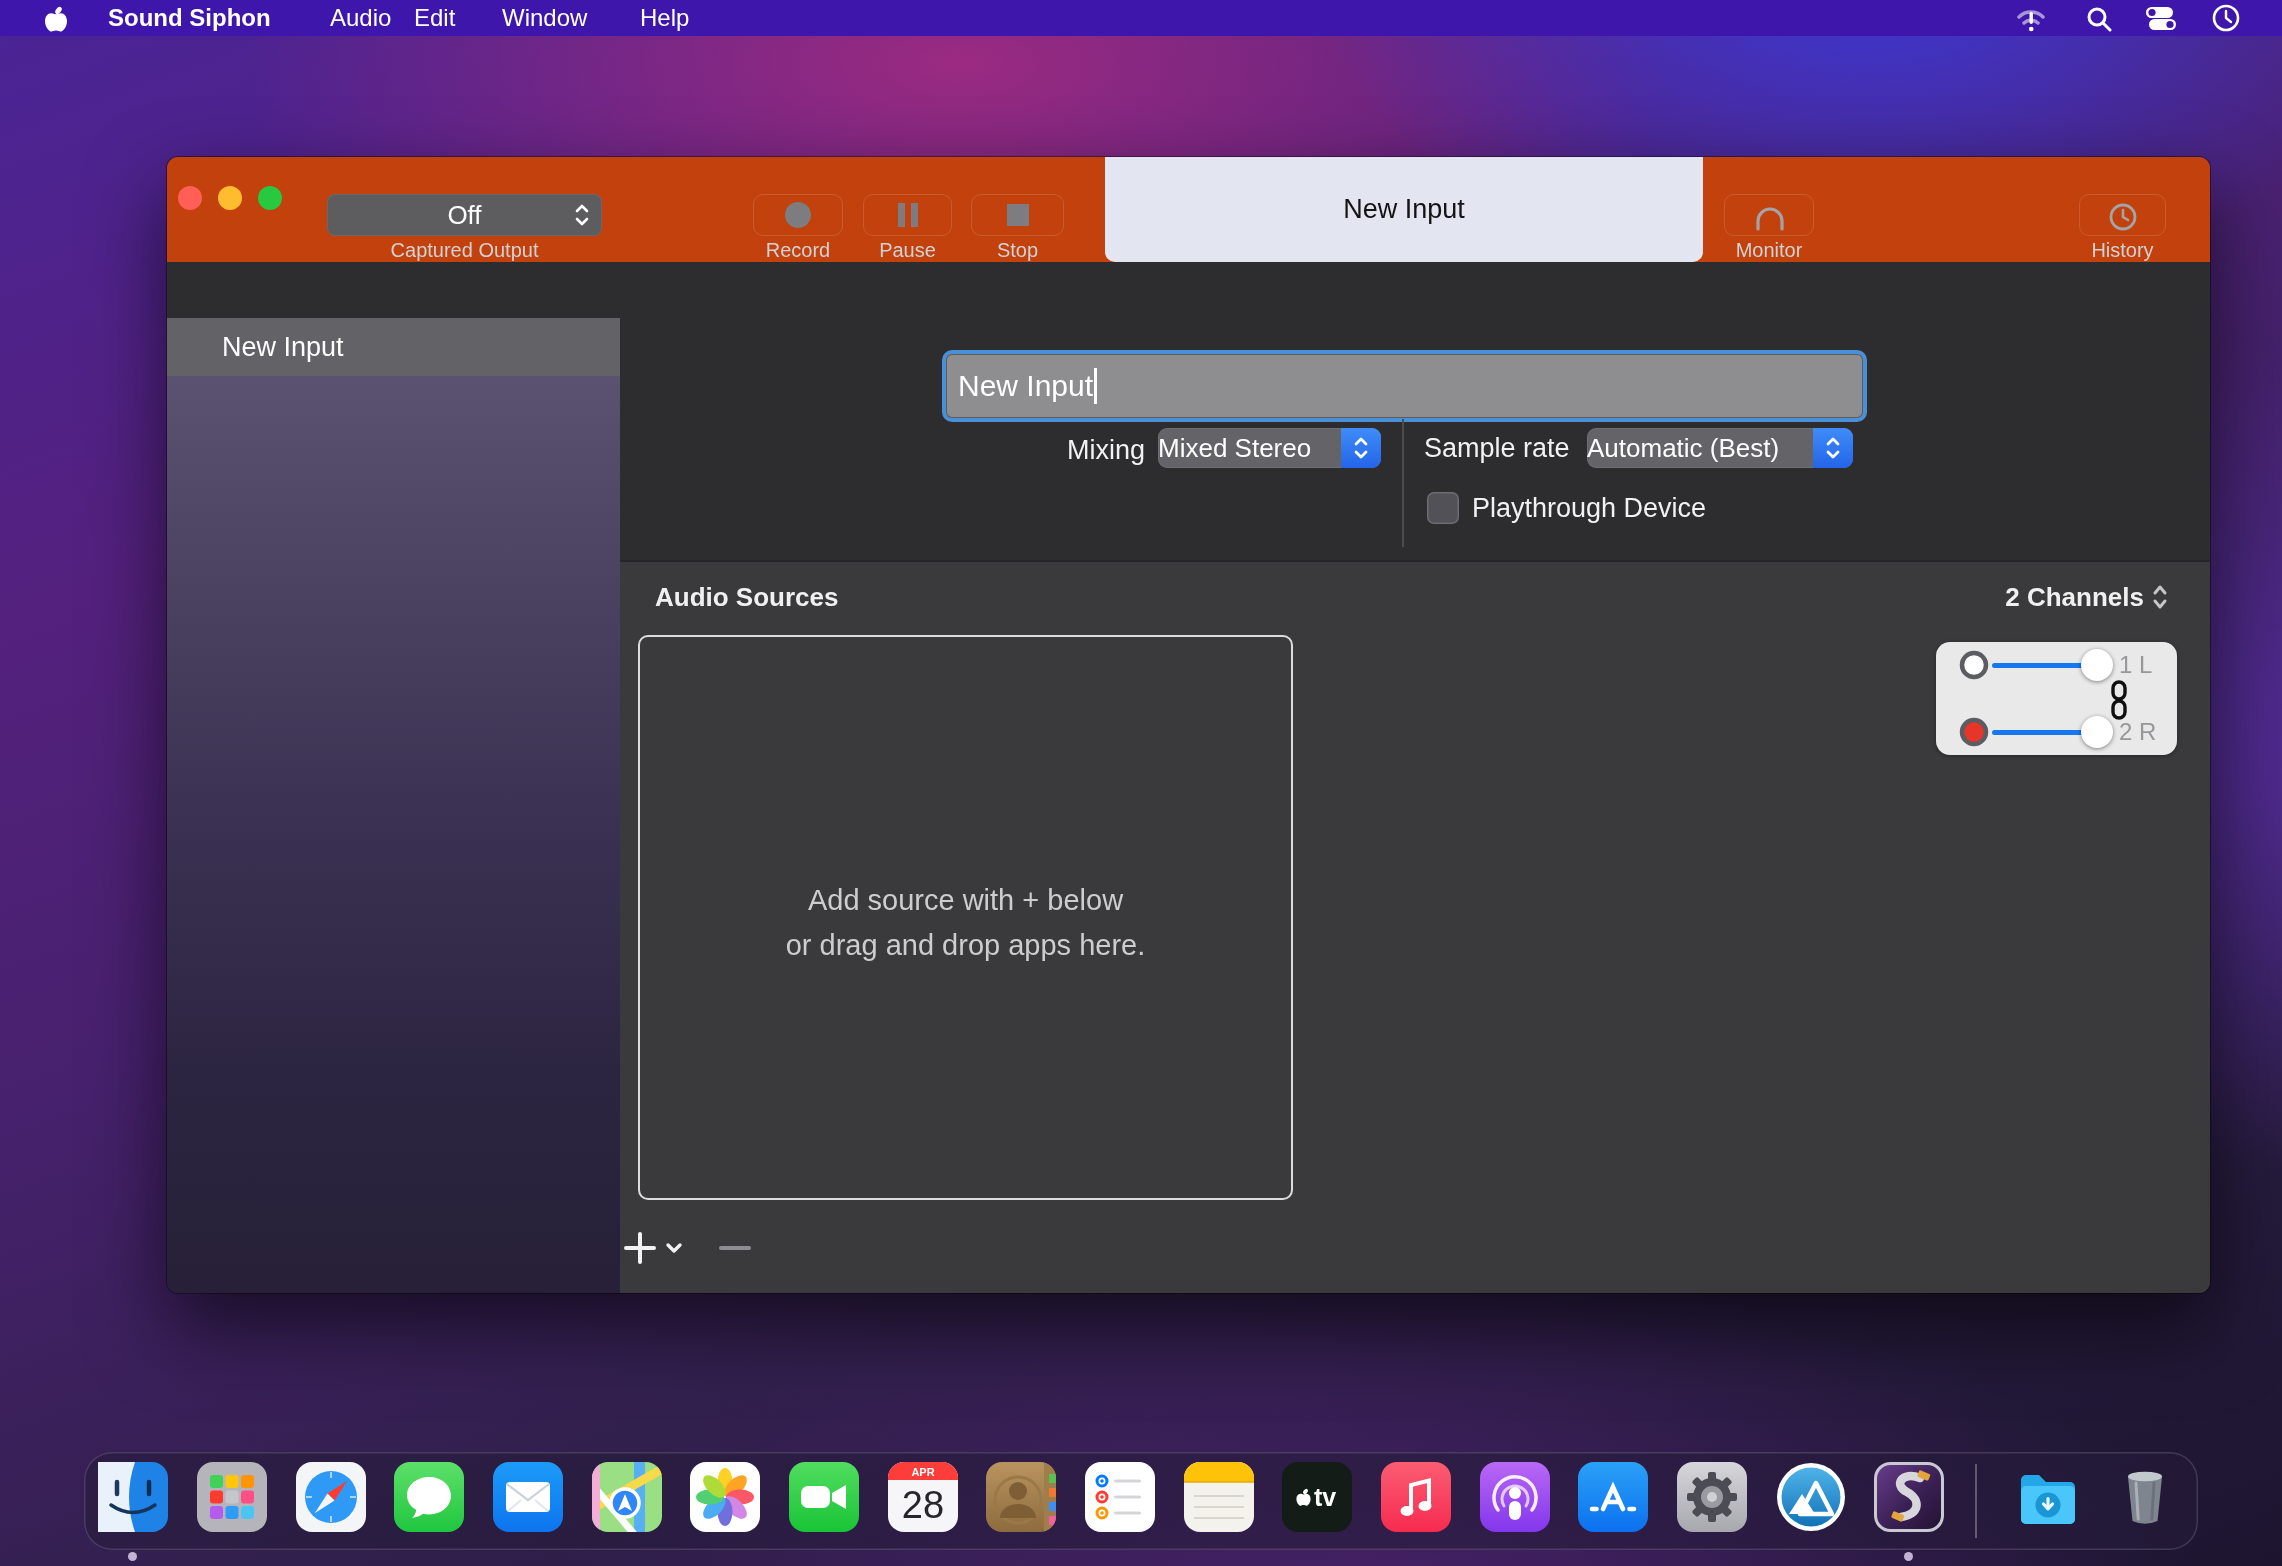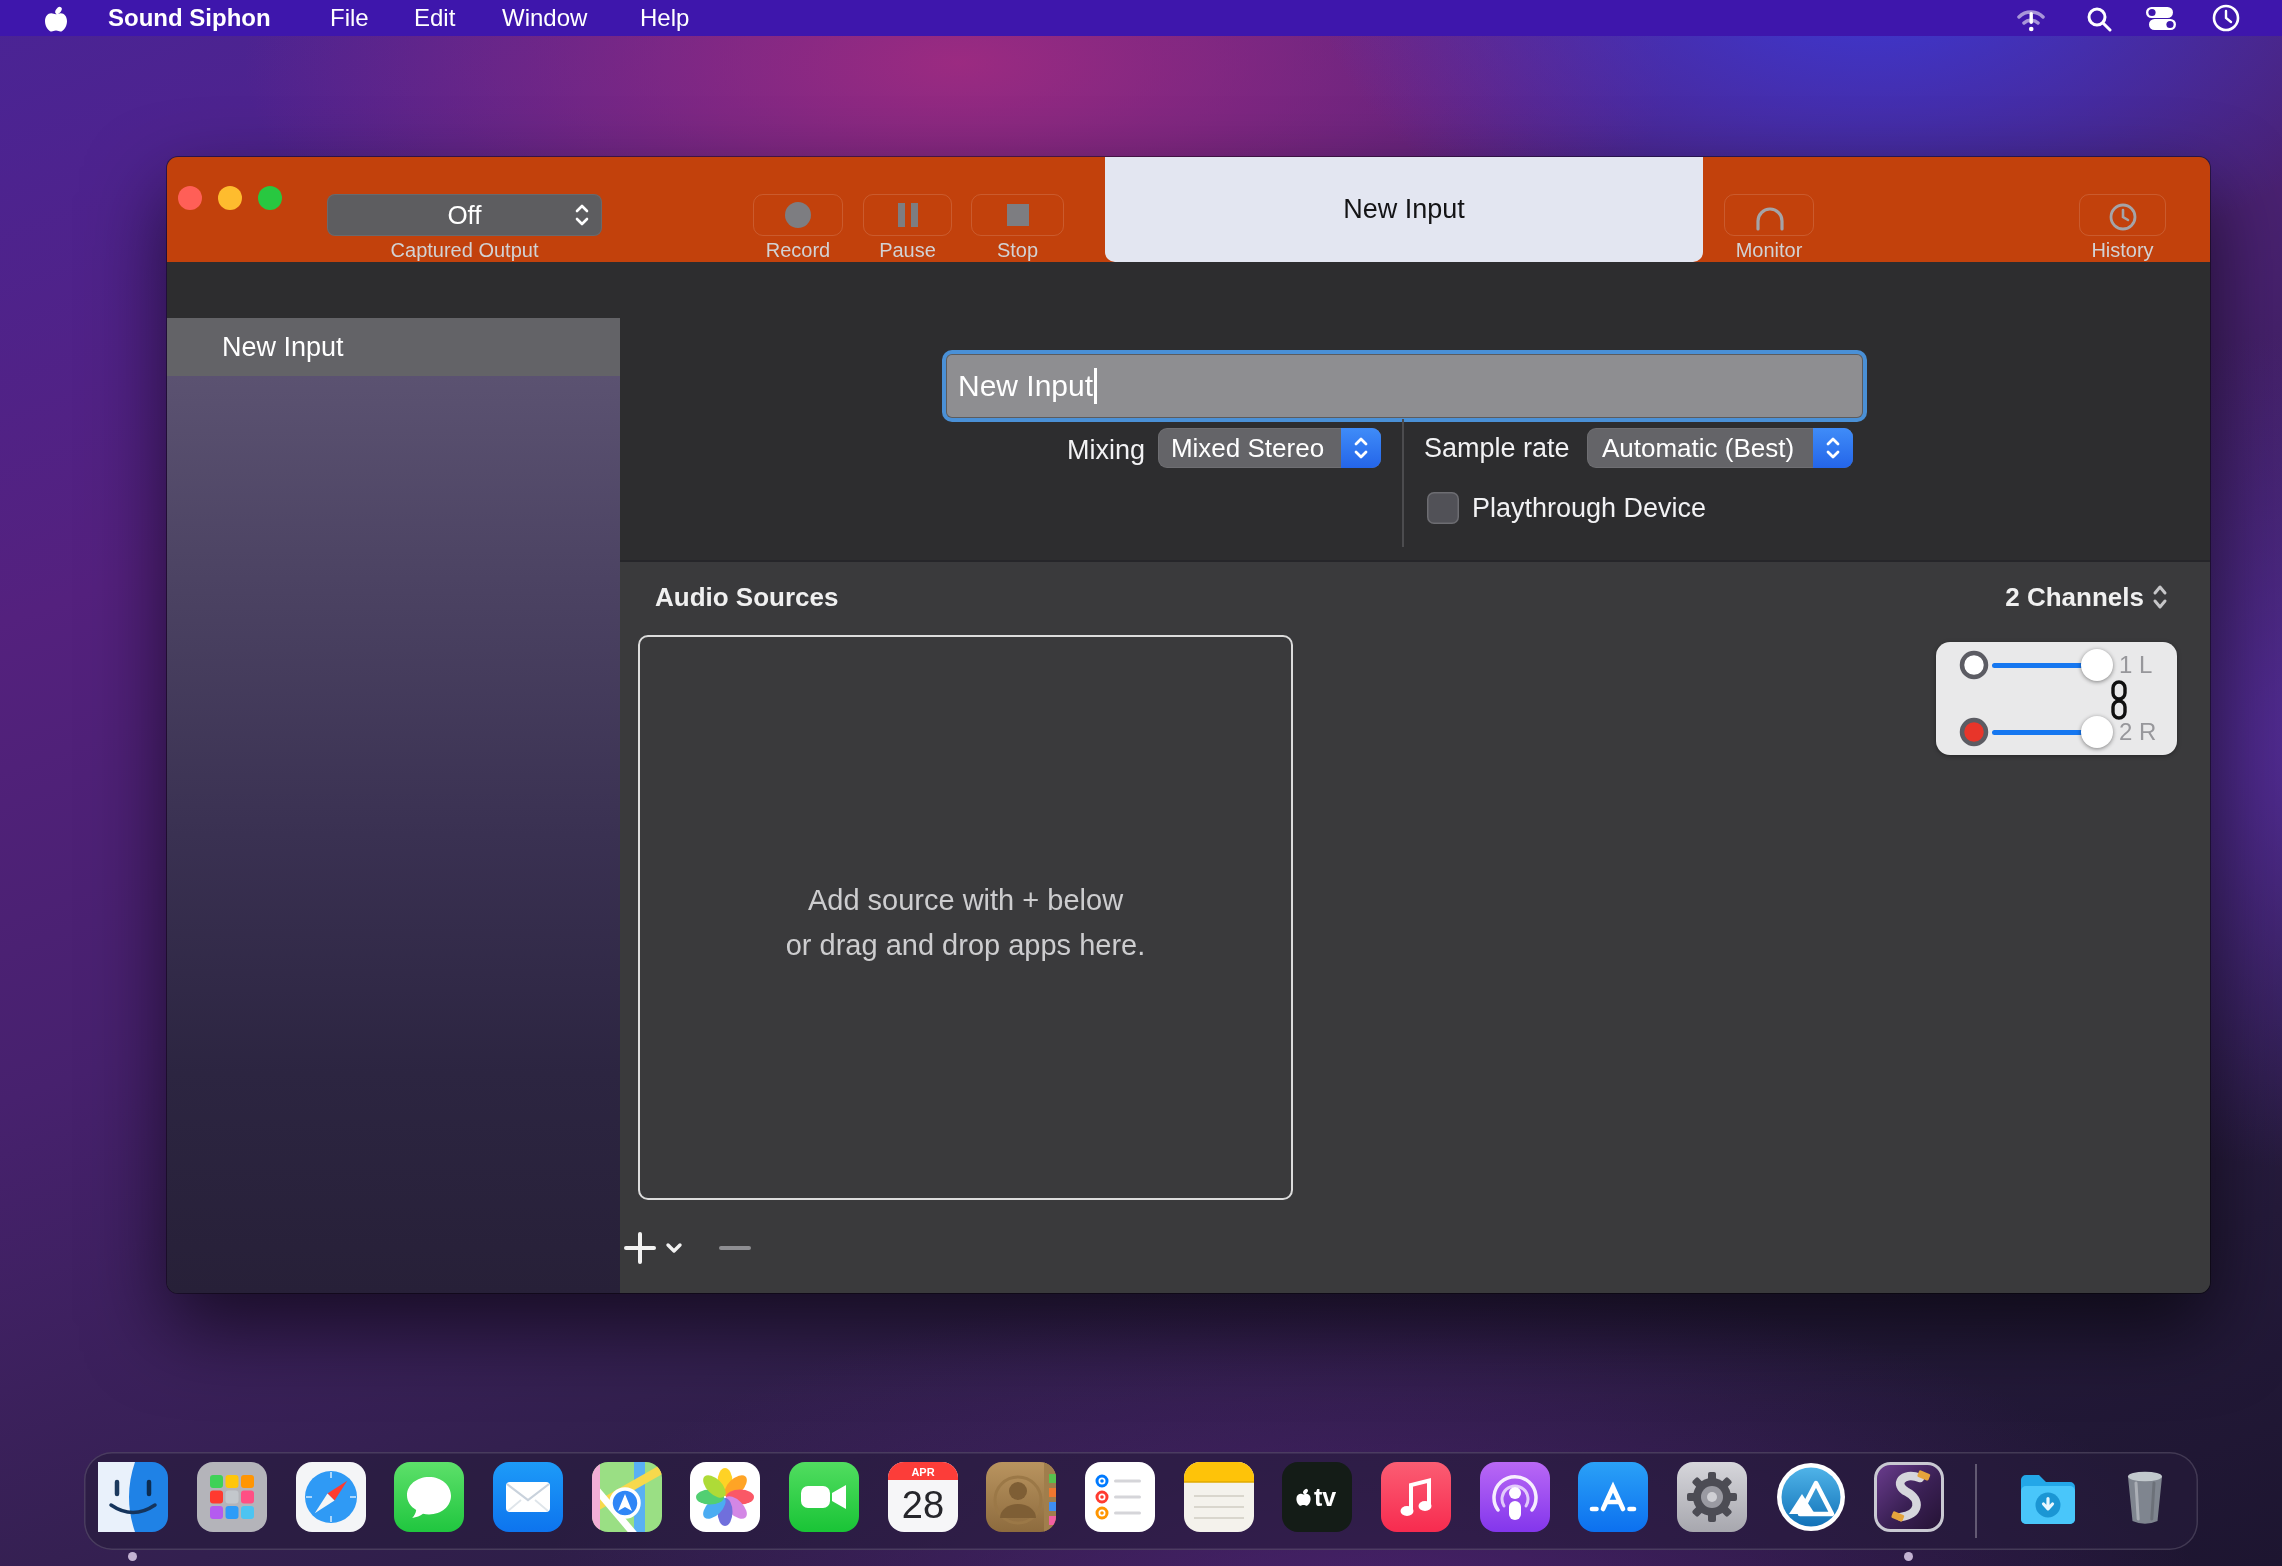--- a/index.html
+++ b/index.html
@@ -44,21 +44,21 @@
   .plusline{background:#f2f2f2;border-radius:2px;}
   
   #content-top{left:453px;top:161px;width:1590px;height:240px;background:#2d2d2f;}
   #audio-sec{left:453px;top:403px;width:1590px;height:733px;background:#3a3a3c;border-top:2px solid #26262a;box-sizing:border-box;}
   #namefield{left:779px;top:197px;width:917px;height:64px;border-radius:6px;background:#8e8e91;
              box-shadow:0 0 0 4px #4a90d6, inset 0 0 0 1px rgba(0,0,0,.35);}
   #namefield .txt{left:12px;top:0;line-height:64px;font-size:30px;color:#fff;}
   #caret{width:3px;height:36px;background:#fff;top:14px;}
   .ctl-label{font-size:27px;color:#f2f2f4;height:40px;line-height:40px;}
   .pill{height:40px;background:#646468;border-radius:9px;box-shadow:inset 0 0 0 1px rgba(255,255,255,.07);}
-  .pill .pv{position:absolute;left:0;right:44px;text-align:center;line-height:40px;font-size:26px;color:#fff;white-space:nowrap;}
+  .pill .pv{position:absolute;left:0;right:44px;line-height:40px;font-size:26px;color:#fff;white-space:nowrap;}
   .bluecap{position:absolute;right:0;top:0;width:40px;height:40px;border-radius:0 9px 9px 0;
            background:linear-gradient(#3f8cf8,#2465e9);}
   .vdivider{width:2px;background:#4c4c4f;}
   #checkbox{width:32px;height:32px;border-radius:7px;background:#515157;box-shadow:inset 0 0 0 1.5px rgba(255,255,255,.16);}
   
   #as-title{font-size:26px;font-weight:700;color:#f0f0f0;height:36px;line-height:36px;}
   #ch-label{font-size:26px;font-weight:700;color:#f0f0f0;height:36px;line-height:36px;text-align:right;}
   #dropzone{left:471px;top:478px;width:655px;height:565px;border:2.5px solid #dcdcdc;border-radius:10px;box-sizing:border-box;}
   .dz-line{width:655px;text-align:center;font-size:29px;font-weight:300;color:#cdcdcf;height:40px;line-height:40px;}
   #chwidget{left:1769px;top:485px;width:241px;height:113px;background:#e9e9ea;border-radius:14px;
@@ -78,21 +78,21 @@
 <body>
 
 <div id="menubar" class="abs">
   <span class="abs" style="left:44px;top:6px;">
     <svg width="24" height="26" viewBox="0 0 24 26">
       <ellipse cx="14.5" cy="4.5" rx="2.6" ry="4" fill="#fff" transform="rotate(38 14.5 4.5)"></ellipse>
       <path d="M12,8.2 c-1.6,0 -2.8,-1 -4.8,-1 C3.8,7.2 1,10.4 1,15.2 c0,5.4 3.9,10.4 6.6,10.4 c1.6,0 2.2,-1 4.4,-1 c2.2,0 2.8,1 4.4,1 c2.7,0 6.6,-5 6.6,-10.4 c0,-4.8 -2.8,-8 -6.2,-8 c-2,0 -3.2,1 -4.8,1 z" fill="#fff"></path>
     </svg>
   </span>
   <span class="abs mb-item" style="left:108px;font-weight:700;">Sound Siphon</span>
-  <span class="abs mb-item" style="left:330px;">File</span>
+  <span class="abs mb-item" style="left:330px;">Audio</span>
   <span class="abs mb-item" style="left:414px;">Edit</span>
   <span class="abs mb-item" style="left:502px;">Window</span>
   <span class="abs mb-item" style="left:640px;">Help</span>
 
   <span class="abs" style="left:2013px;top:4px;">
     <svg width="36" height="30" viewBox="0 0 36 30">
       <path d="M6,13 a17,17 0 0 1 24,0" stroke="rgba(255,255,255,.55)" stroke-width="3.5" fill="none" stroke-linecap="round"></path>
       <path d="M11,19 a10,10 0 0 1 14,0" stroke="rgba(255,255,255,.55)" stroke-width="3.5" fill="none" stroke-linecap="round"></path>
       <rect x="16.5" y="8" width="3.4" height="12" rx="1.7" fill="#fff"></rect>
       <circle cx="18.2" cy="25" r="2.3" fill="#fff"></circle>

